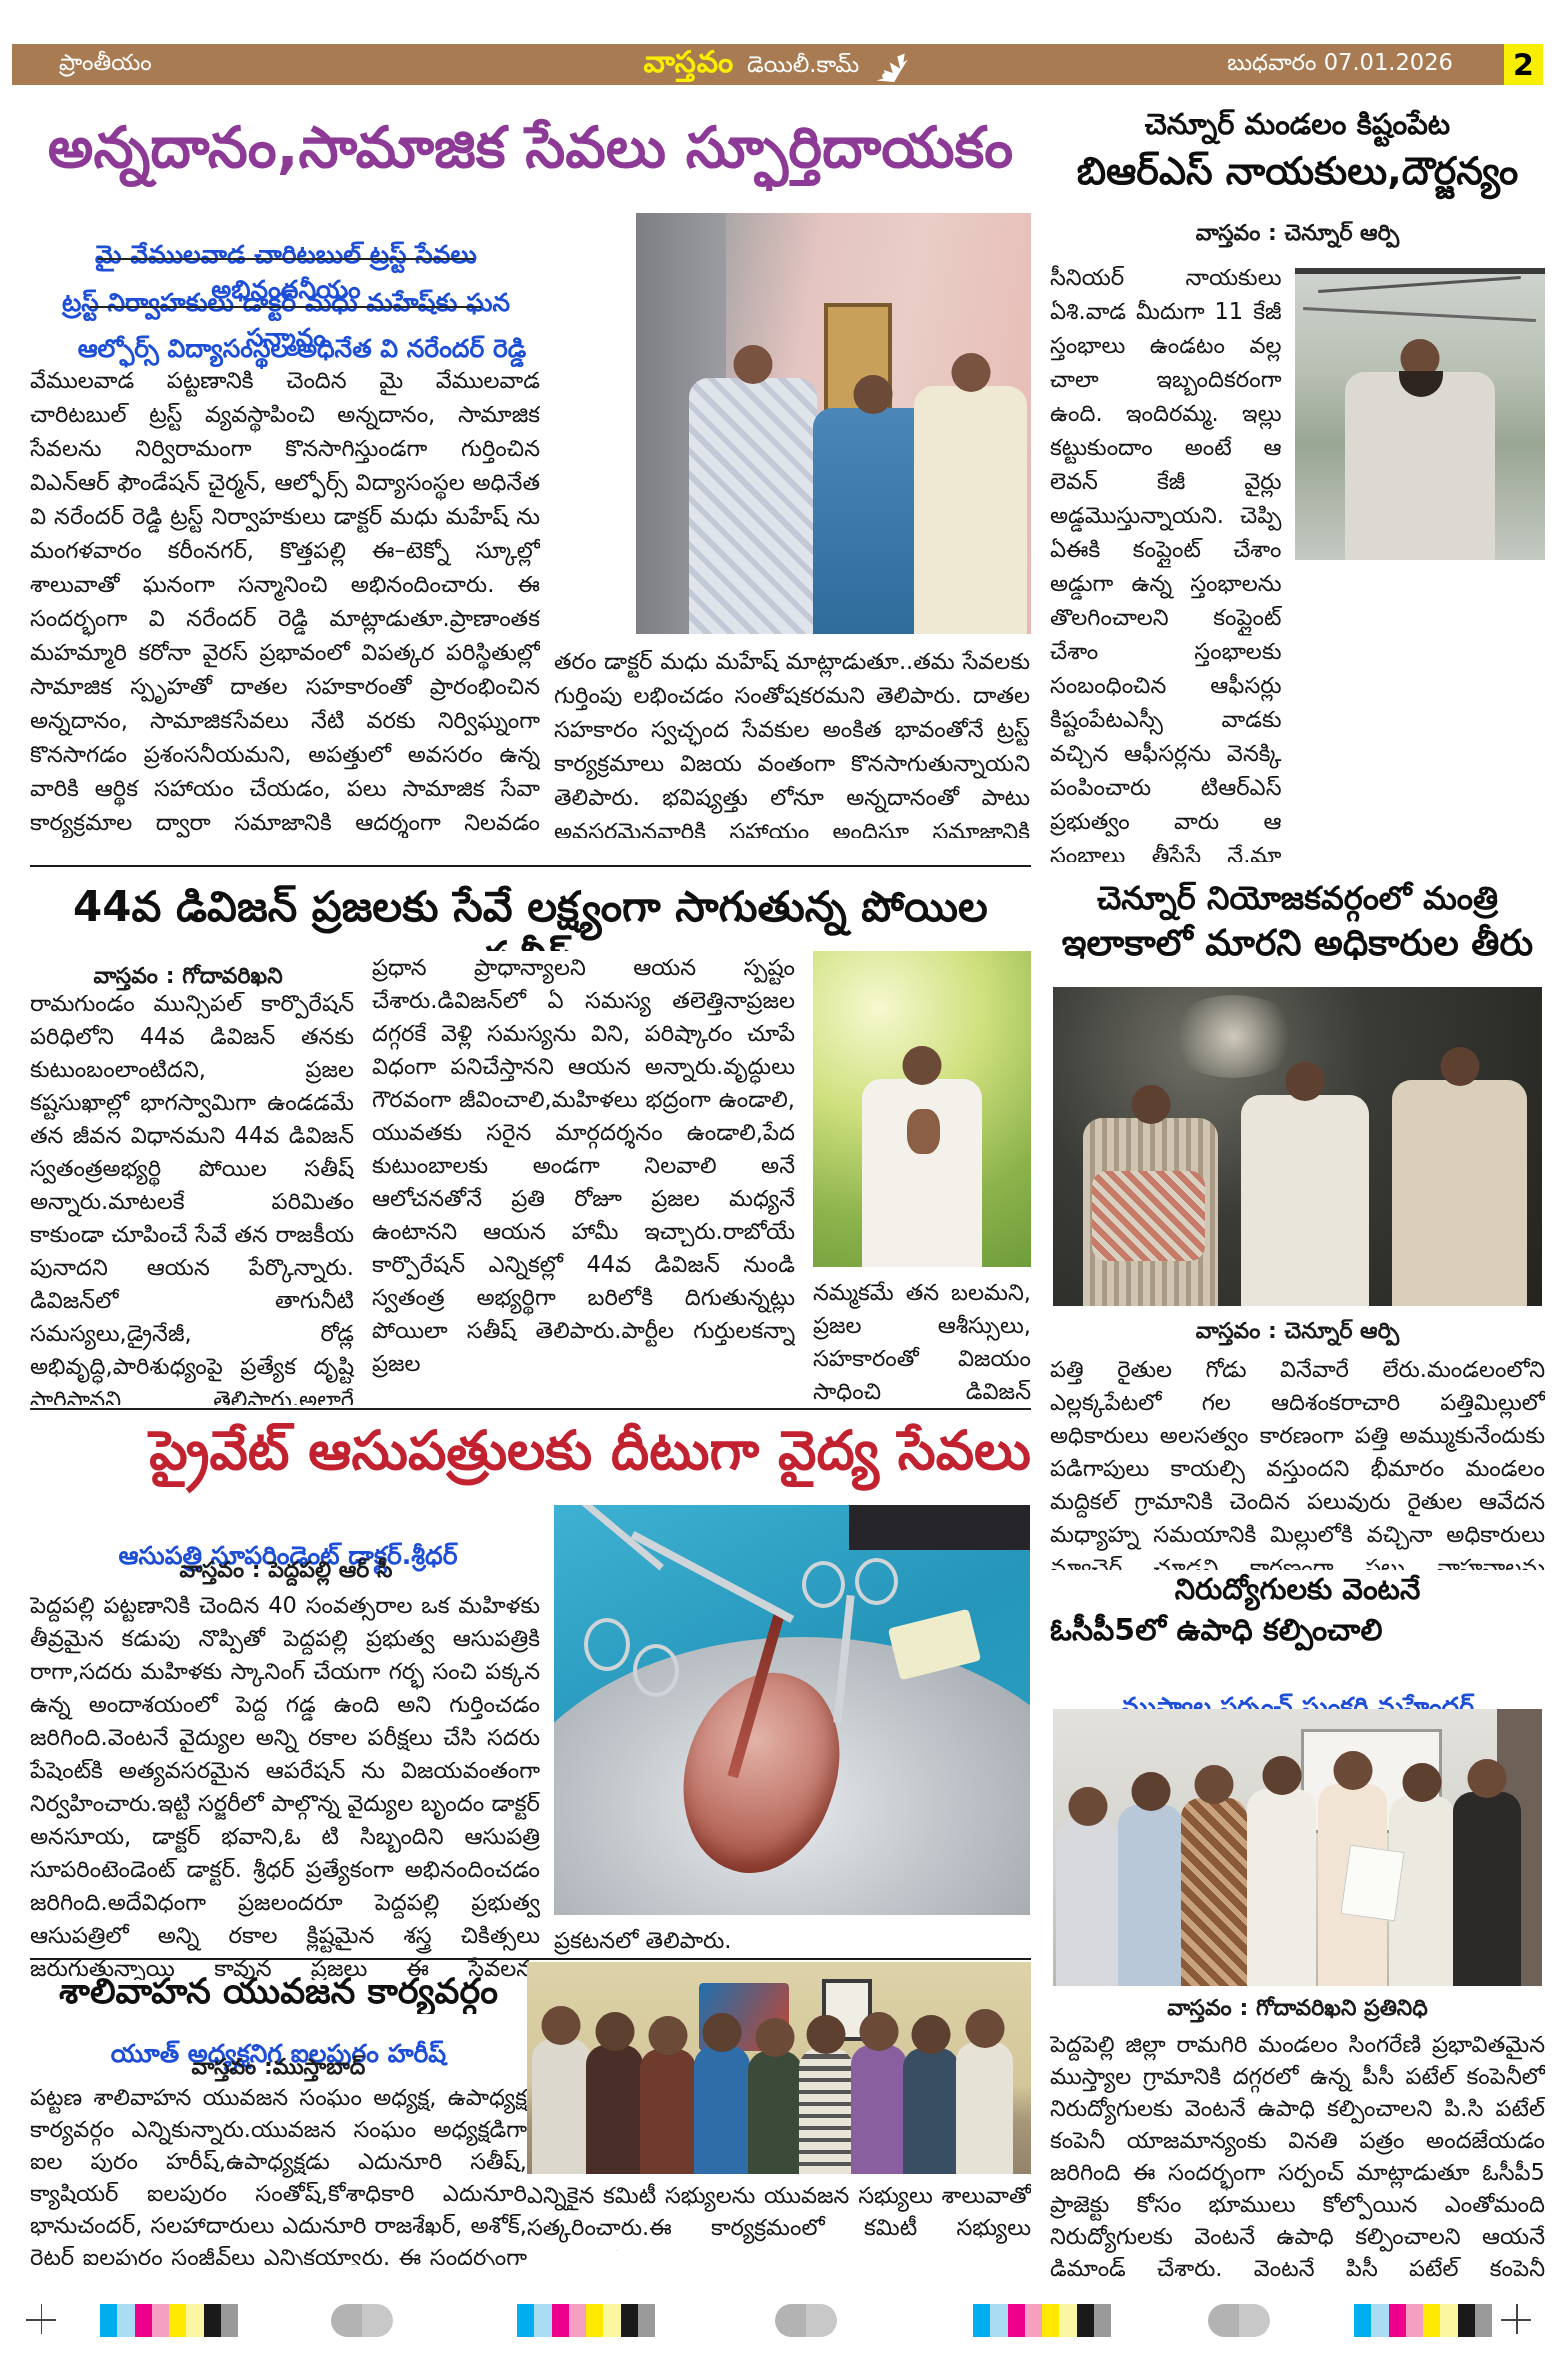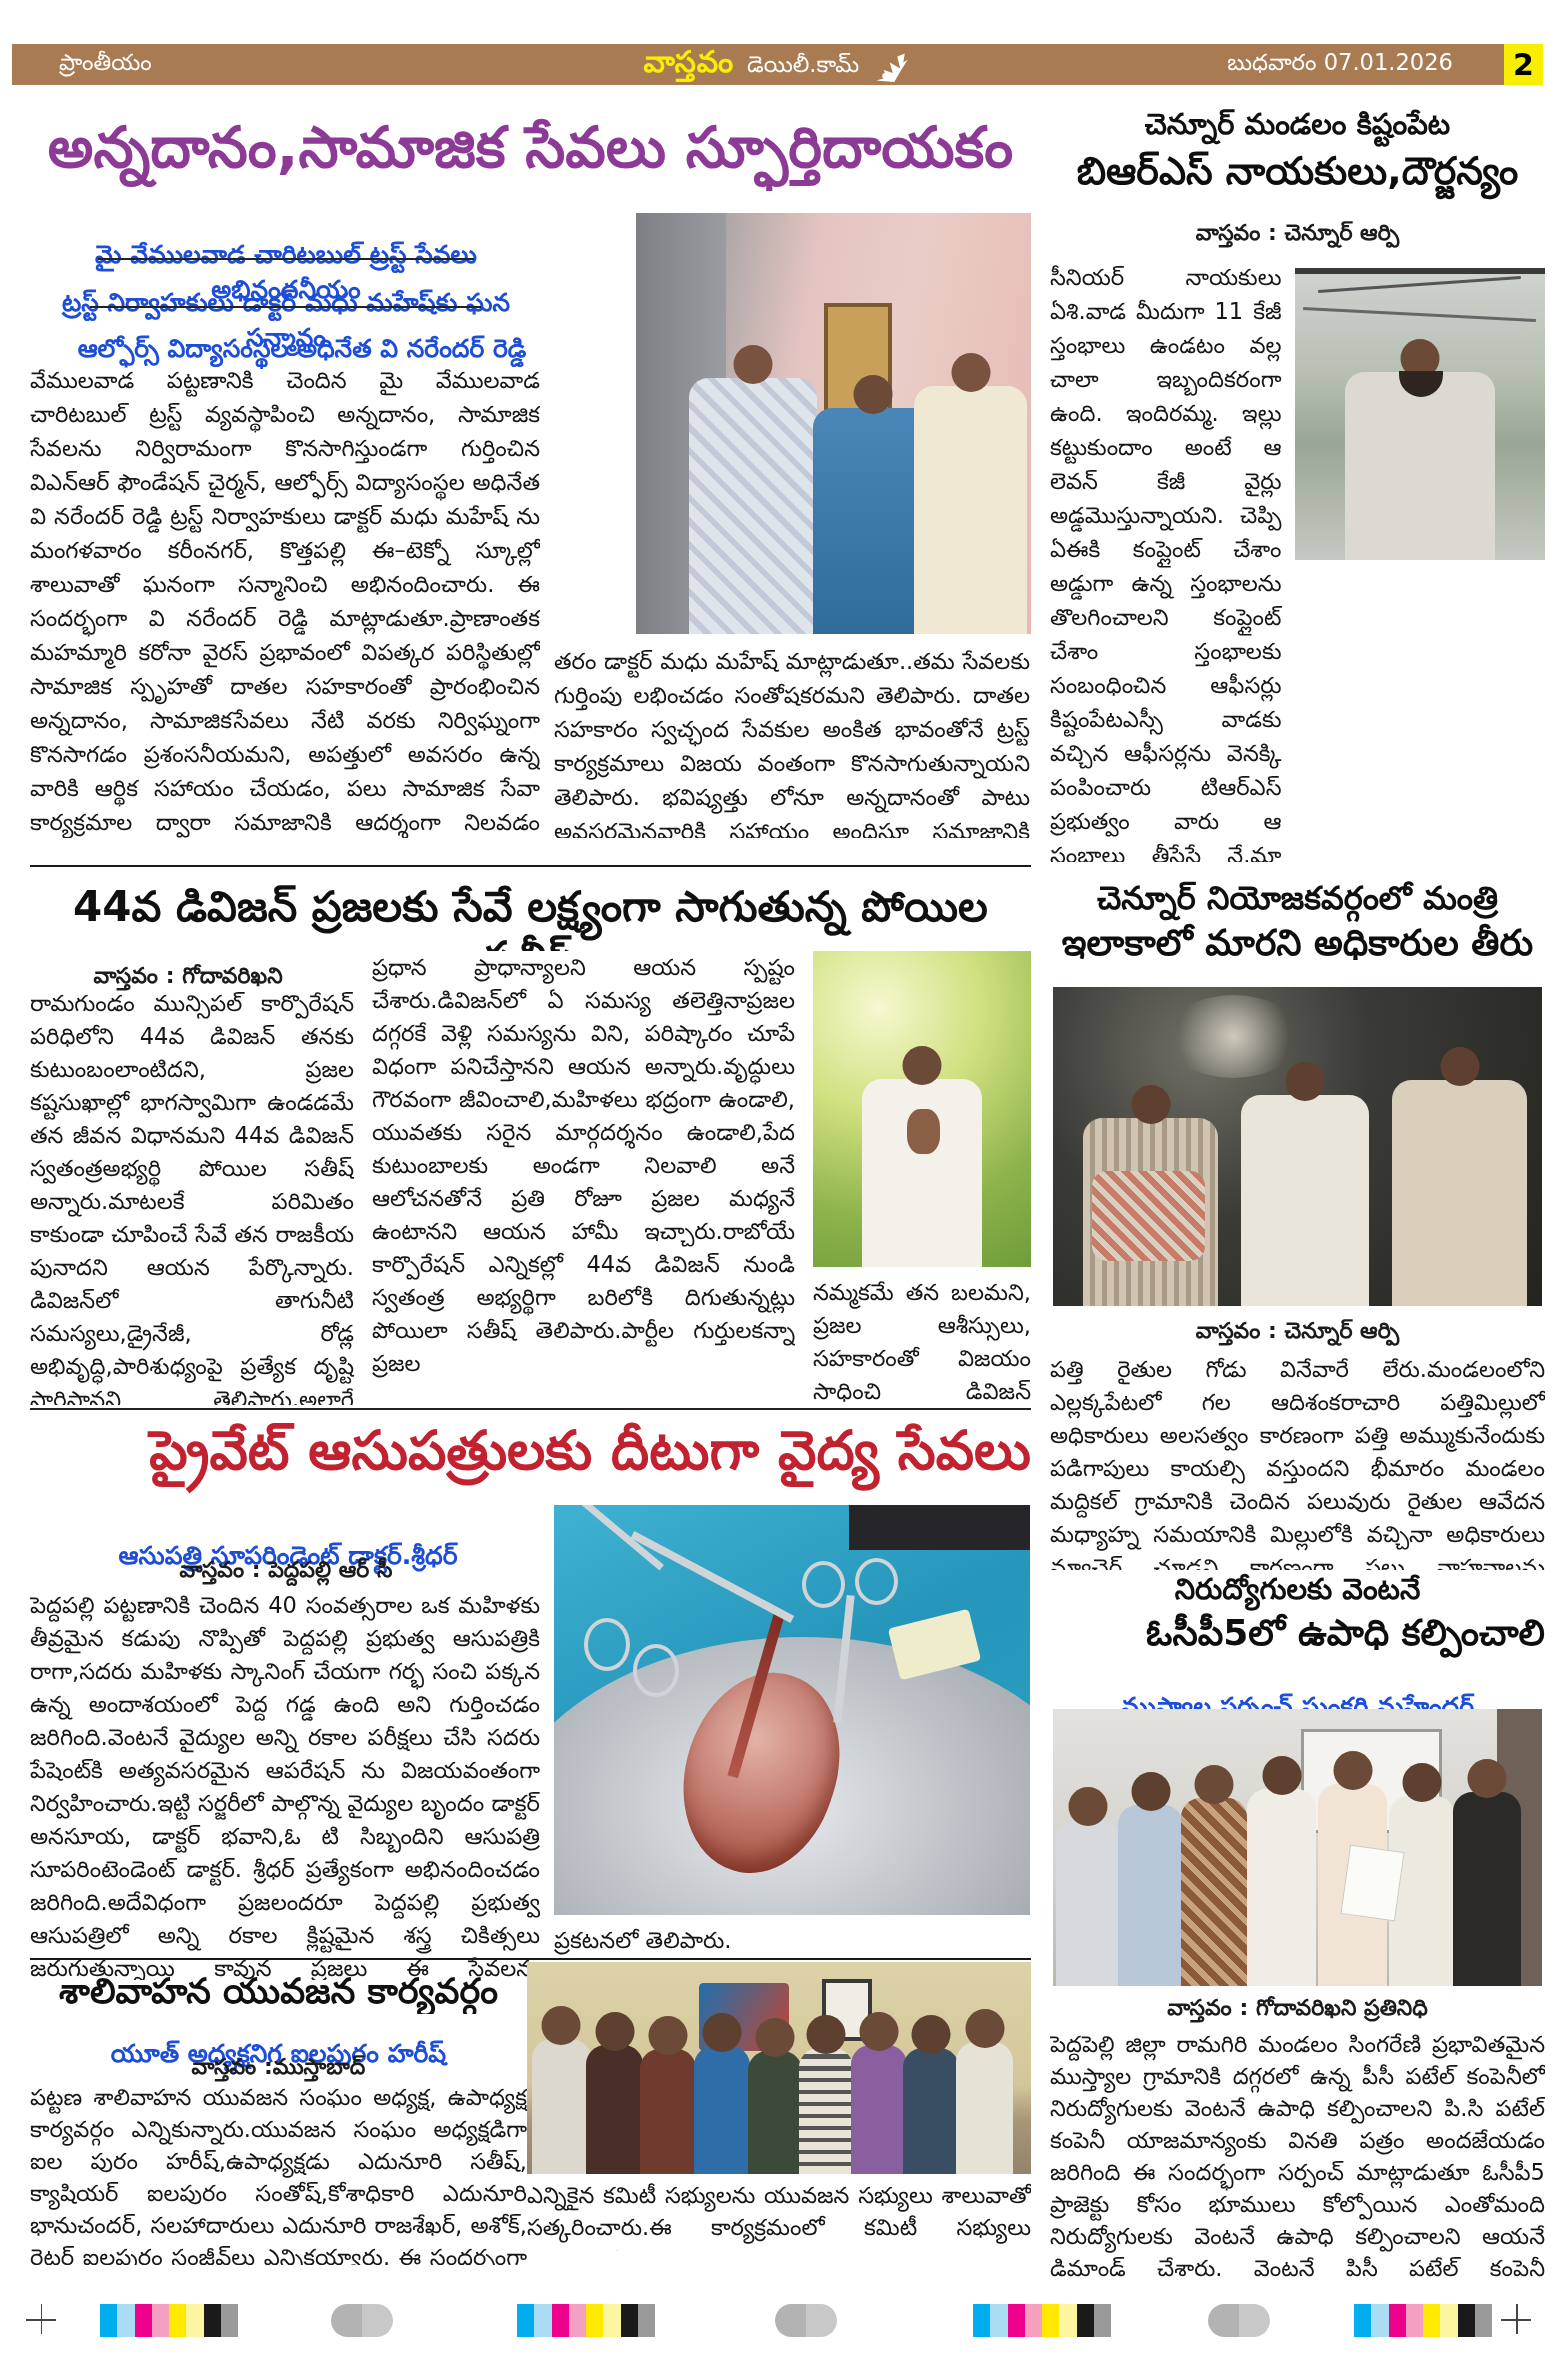--- a/index.html
+++ b/index.html
@@ -174,21 +174,21 @@
     <div style="position:absolute; left:113px; top:7.5px; width:135px; height:83px; border-radius:50%; background:radial-gradient(circle,#cfcabb 0%,rgba(80,80,70,0) 70%);"></div>
     <div class="person" style="--skin:#5d4030; left:30px;  width:135px; height:188px; background:repeating-linear-gradient(90deg,#cfc5b2 0 7.5px,#a89a84 7.5px 12px);"></div>
     <div style="position:absolute; left:39px; bottom:45px; width:113px; height:90px; border-radius:15px; background:repeating-linear-gradient(45deg,#c77c6a 0 6px,#d9cfc0 6px 12px);"></div>
     <div class="person" style="--skin:#5d4030; left:188px; width:128px; height:211px; background:#e9e5da;"></div>
     <div class="person" style="--skin:#5d4030; left:339px; width:135px; height:226px; background:#d9cfba;"></div>
   </div>
   <div class="abs byline" style="left:1050px; top:1318px; width:495px;">వాస్తవం : చెన్నూర్ ఆర్పి</div>
   <div class="abs txt body-txt" style="left:1050px; top:1353px; width:495px; height:217px; line-height:33px;">పత్తి రైతుల గోడు వినేవారే లేరు.మండలంలోని ఎల్లక్కపేటలో గల ఆదిశంకరాచారి పత్తిమిల్లులో అధికారులు అలసత్వం కారణంగా పత్తి అమ్ముకునేందుకు పడిగాపులు కాయల్సి వస్తుందని భీమారం మండలం మద్దికల్ గ్రామానికి చెందిన పలువురు రైతుల ఆవేదన మధ్యాహ్న సమయానికి మిల్లులోకి వచ్చినా అధికారులు మ్యాచెర్ చూడని కారణంగా పలు వాహనాలను నిలిపివేసినట్లు పేర్కొన్న రైతన్నలు.పిర్యాదు చేసినా అధికారులు స్పందించడం లేదంటూ అధికారుల తీరుపై రైతుల అసహనం వ్యక్తం.మంత్రి ఇలాకాలో రైతులను పట్టించుకోని అధికారయంత్రాంగం.గత రెండేళ్లుగా రైతుల గోడు మంత్రి పట్టించుకోని కారణంగానే రైతులకు ఈ దుస్థితి నెలకొంటుందని రైతుల ఆరోపణలు చేస్తున్నారు.</div>
 
   <div class="abs kicker" style="left:1050px; top:1572px; width:495px;">నిరుద్యోగులకు వెంటనే</div>
-  <div class="abs" style="left:1050px; top:1612px; width:495px; font-size:36px; font-weight:bold; text-align:right; color:#0e0e0e;">ఓసీపీ5లో ఉపాధి కల్పించాలి</div>
+  <div class="abs" style="left:1050px; top:1612px; width:495px; font-size:30px; font-weight:bold; text-align:left; color:#0e0e0e;">ఓసీపీ5లో ఉపాధి కల్పించాలి</div>
   <div class="abs subhead" style="left:1050px; top:1672px; width:495px;">ముస్త్యాల సర్పంచ్ సుంకరి మహేందర్</div>
 
   <div class="photo" style="left:1053px; top:1709px; width:489px; height:277px; background:linear-gradient(180deg,#e3e1dc 0%,#d4d2cc 60%,#b9b6ae 100%);">
     <div style="position:absolute; left:248px; top:19.6px; width:135px; height:98px; background:#f4f3ef; border:3px solid #9a9a96;"></div>
     <div style="position:absolute; right:0; top:0; width:45px; height:277px; background:#6e6258;"></div>
     <div class="person" style="--skin:#6b4a38; left:3px;   width:63px; height:166px; background:#d8d9dd;"></div>
     <div class="person" style="--skin:#5d4030; left:65px;  width:65px; height:181px; background:#b9c8d8;"></div>
     <div class="person" style="--skin:#6b4a38; left:128px; width:66px; height:188px; background:repeating-linear-gradient(45deg,#8a5a3a 0 7.5px,#c7a27c 7.5px 13.5px);"></div>
     <div class="person" style="--skin:#5d4030; left:194px; width:69px; height:197px; background:#efede6;"></div>
     <div class="person" style="--skin:#6b4a38; left:265px; width:69px; height:202px; background:#f2e4d4;"></div>

